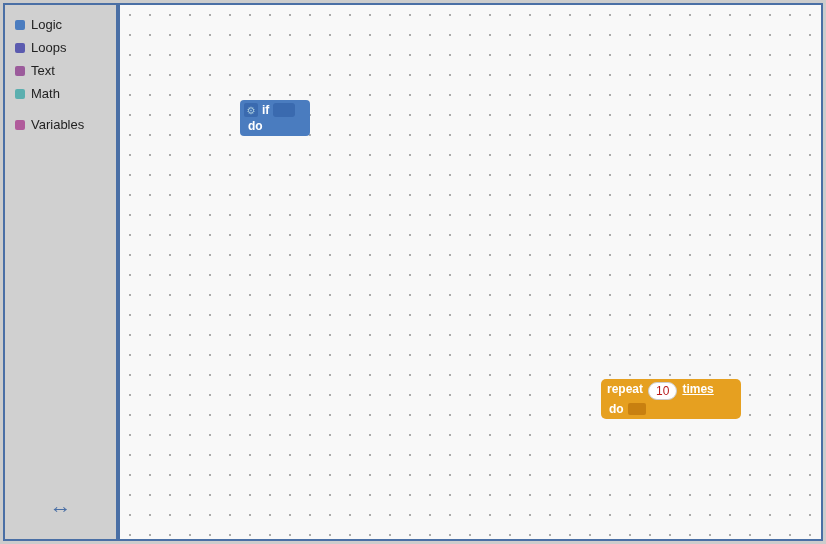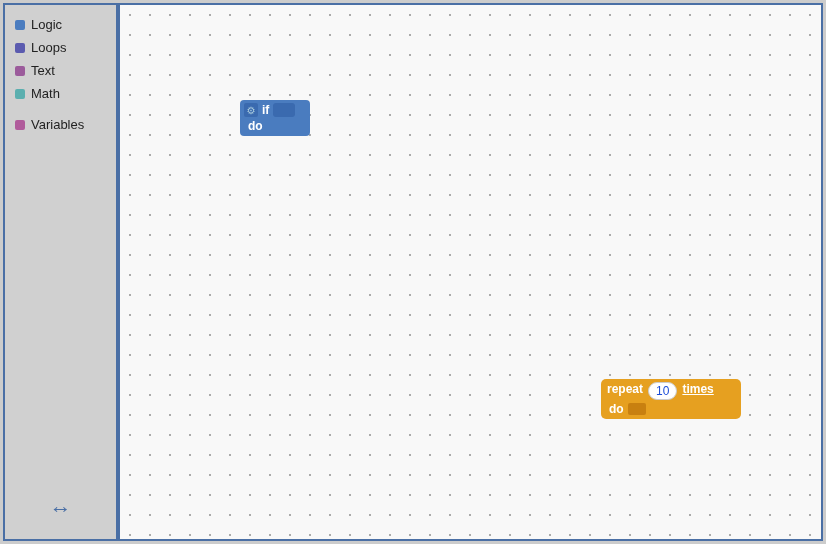--- a/index.html
+++ b/index.html
@@ -172,21 +172,21 @@
       font-size: 12px;
       font-weight: bold;
     }
 
     .repeat-number-box {
       background: #fff;
       border: 1px solid #ccc;
       border-radius: 10px;
       padding: 1px 7px;
       font-size: 12px;
-      color: #1d4ed8;
+      color: #b91c1c;
       min-width: 28px;
       text-align: center;
     }
 
     .times-label {
       color: #fff;
       font-size: 12px;
       font-weight: bold;
       text-decoration: underline;
     }

